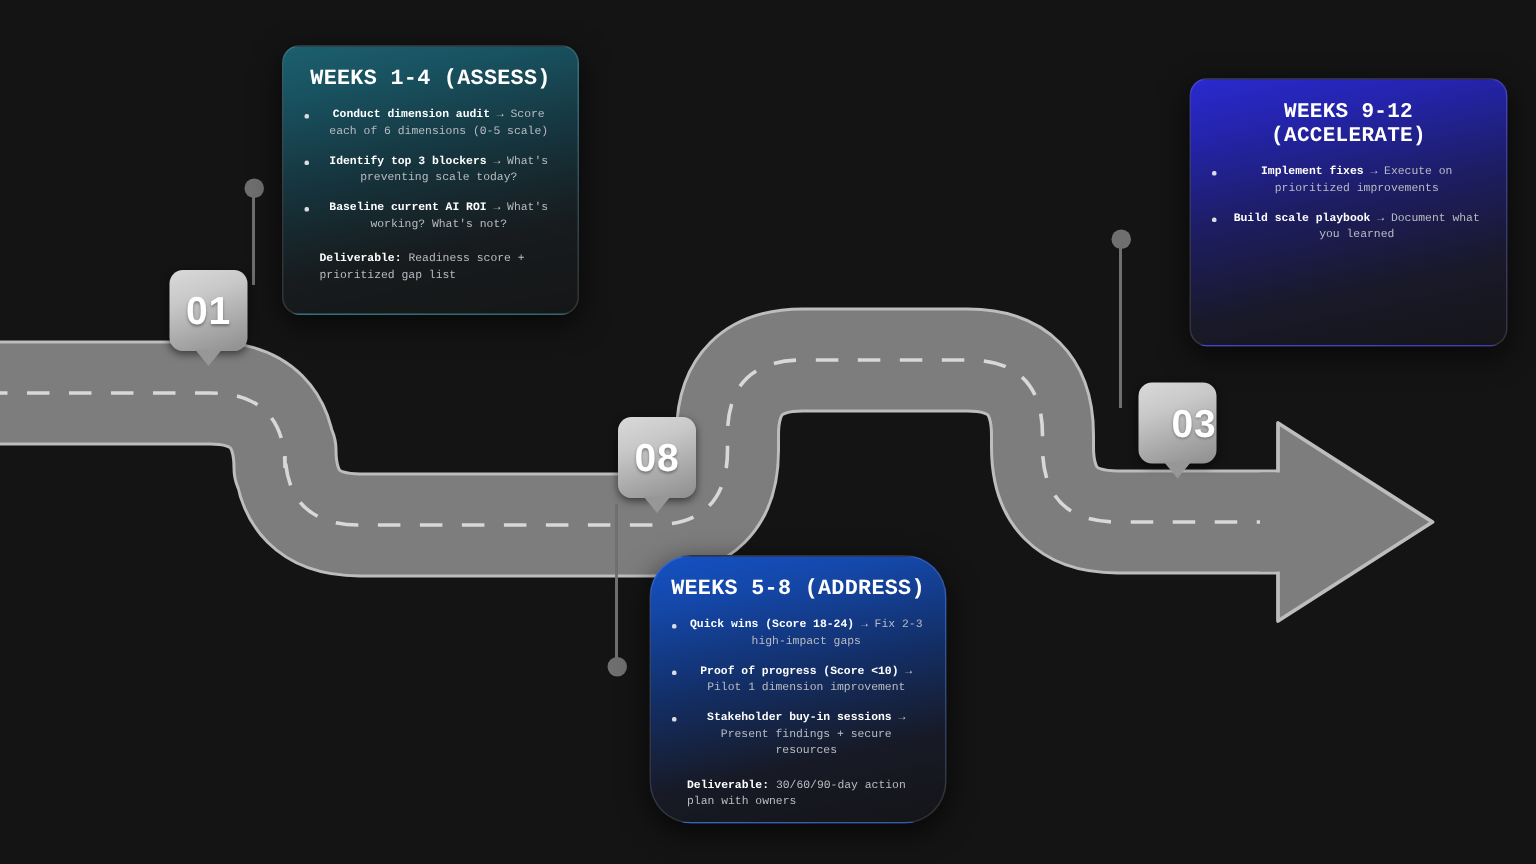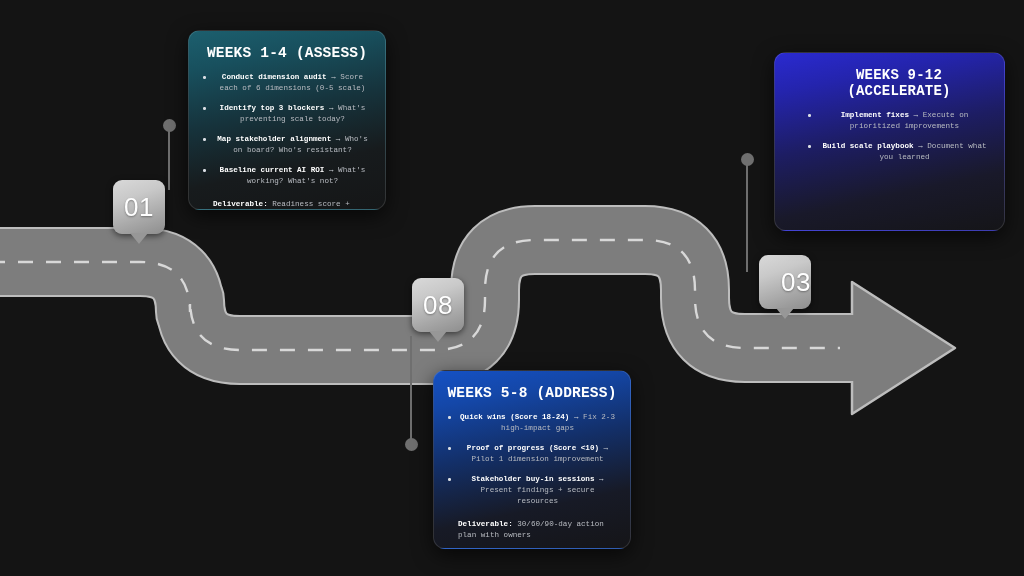--- a/index.html
+++ b/index.html
@@ -11,21 +11,21 @@
   
   .connector{position:absolute;width:2px;background:#6f6f6f;z-index:3;}
   .connector-dot{position:absolute;width:13px;height:13px;border-radius:50%;
       background:#6f6f6f;z-index:3;}
 
   
   .marker{position:absolute;width:52px;height:54px;border-radius:9px;z-index:6;
       background:linear-gradient(160deg,#d9d9d9 0%,#c9c9c9 32%,#a7a7a7 70%,#8e8e8e 100%);
       box-shadow:0 2px 6px rgba(0,0,0,.55);
       display:flex;align-items:center;justify-content:center;}
-  .marker-num{font-size:26px;font-weight:normal;color:#ffffff;letter-spacing:.5px;
+  .marker-num{font-size:26px;font-weight:bold;color:#ffffff;letter-spacing:.5px;
       text-shadow:0 1px 2px rgba(0,0,0,.35);line-height:1;}
   .marker::after{content:"";position:absolute;left:50%;margin-left:-9px;bottom:-10px;
       width:0;height:0;border-left:9px solid transparent;border-right:9px solid transparent;
       border-top:11px solid #979797;}
 
   
   .card{position:absolute;border-radius:12px;z-index:8;overflow:hidden;
       box-shadow:0 6px 20px rgba(0,0,0,.65);
       border:1px solid rgba(255,255,255,.12);font-family:Liberation Mono, monospace;}
   .card-inner{position:relative;padding:10px 13px 12px 13px;height:100%;box-sizing:border-box;}
@@ -38,23 +38,23 @@
       border-radius:50%;background:#d9dde3;}
   .bullets li b{color:#ffffff;font-weight:bold;}
   .bullets li .arrow{color:#cfd3d9;}
   .deliverable{font-size:7.6px;color:#b9bcc2;line-height:1.45;padding-left:11px;margin-top:12px;}
   .deliverable b{color:#ffffff;font-weight:bold;}
 
   
   #card-1{left:188px;top:30px;width:196px;height:178px;
       background:linear-gradient(168deg,#1c5f6e 0%,#18505e 18%,#16333c 45%,#171b1d 72%,#151617 100%);}
   #card-2{left:433px;top:370px;width:196px;height:177px;
-      background:linear-gradient(168deg,#1551c4 0%,#1447a8 17%,#132f68 44%,#171a26 73%,#151518 100%);}
-  #card-3{left:774px;top:52px;width:210px;height:177px;
-      background:linear-gradient(168deg,#2a2ad0 0%,#2424ad 18%,#1d1d63 46%,#19192a 74%,#151518 100%);padding-left:19px;}
+      background:linear-gradient(168deg,#1551c4 0%,#1447a8 17%,#132f68 44%,#171a26 73%,#151518 100%);border-radius:28px;}
+  #card-3{left:793px;top:52px;width:210px;height:177px;
+      background:linear-gradient(168deg,#2a2ad0 0%,#2424ad 18%,#1d1d63 46%,#19192a 74%,#151518 100%);}
   #card-3 .card-title{font-size:14px;}
 </style>
 </head>
 <body>
 
 <div id="stage">
 
   <svg id="road-svg" viewBox="0 0 1024 576">
     <defs>
       <linearGradient id="markerGrad" x1="0" y1="0" x2="0.35" y2="1">
@@ -120,25 +120,20 @@
           <b>Conduct dimension audit</b>
           <span class="arrow">→</span>
           <span>Score each of 6 dimensions (0-5 scale)</span>
         </li>
         <li>
           <b>Identify top 3 blockers</b>
           <span class="arrow">→</span>
           <span>What's preventing scale today?</span>
         </li>
         <li>
-          <b>Map stakeholder alignment</b>
-          <span class="arrow">→</span>
-          <span>Who's on board? Who's resistant?</span>
-        </li>
-        <li>
           <b>Baseline current AI ROI</b>
           <span class="arrow">→</span>
           <span>What's working? What's not?</span>
         </li>
       </ul>
       <div class="deliverable">
         <b>Deliverable:</b>
         <span>Readiness score + prioritized gap list</span>
       </div>
     </div>

